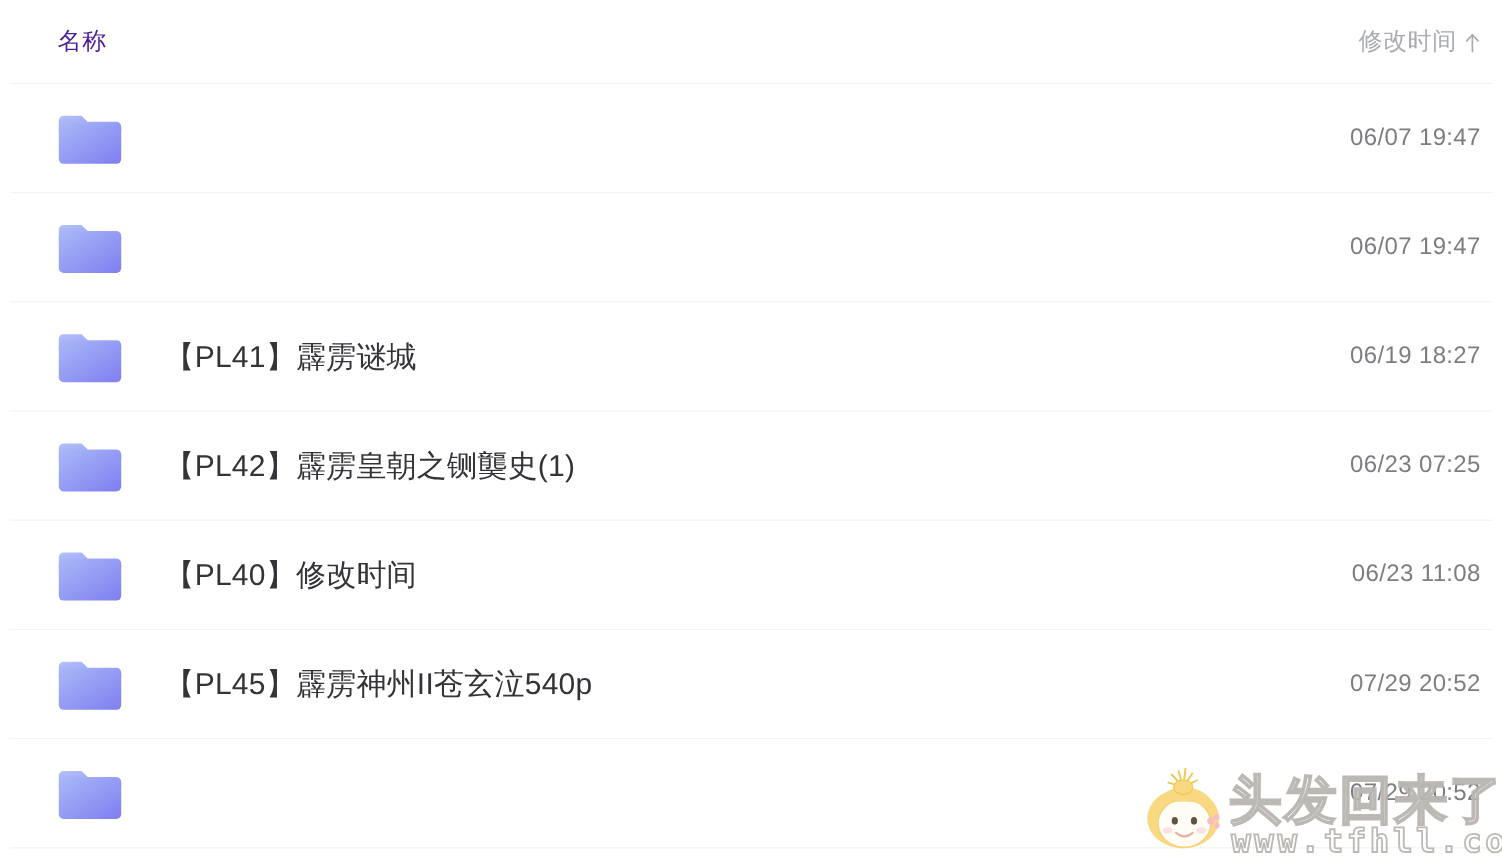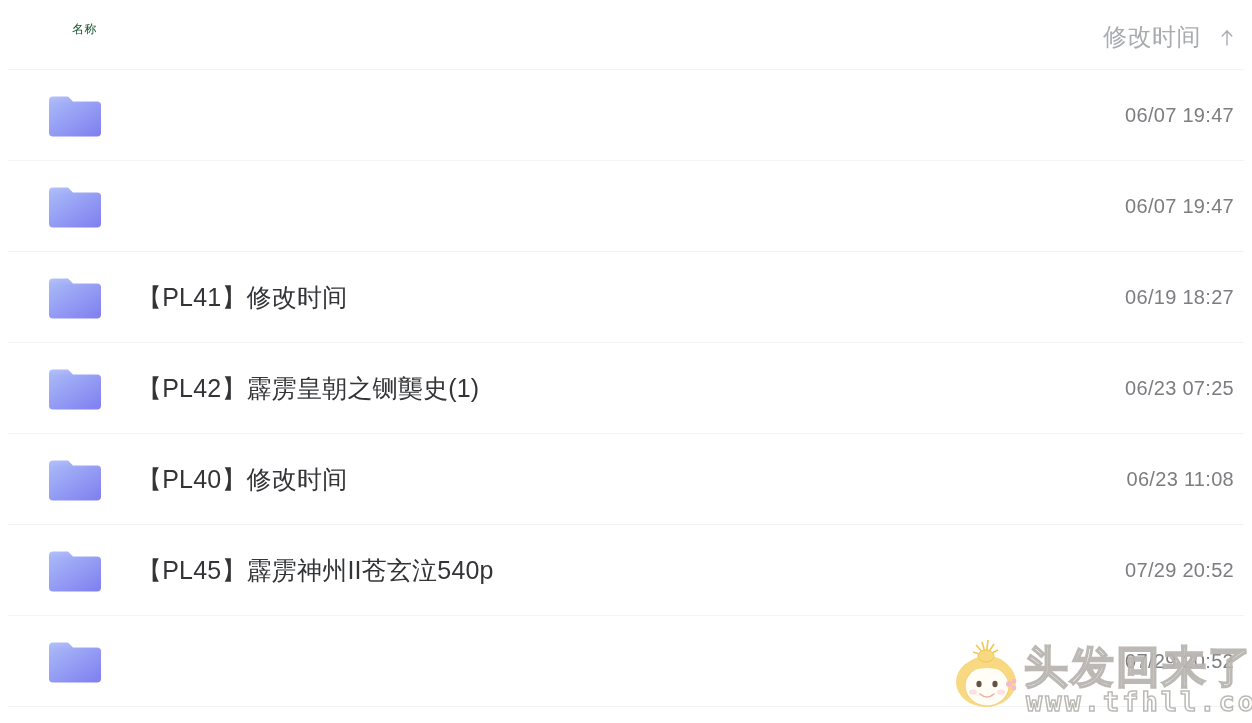--- a/index.html
+++ b/index.html
@@ -18,35 +18,34 @@
   
   .list-header {
     position: relative;
     height: 69px;
     box-sizing: border-box;
   }
   .list-header .col-name {
     position: absolute;
     left: 48px;
     top: 21px;
-    font-size: 12px;
-    color: #14532d;
+    font-size: 20px;
+    color: #4c1d95;
     letter-spacing: 0.5px;
-    margin-left: 24px;
   }
   .list-header .col-time {
     position: absolute;
     right: 18px;
     top: 21px;
-    font-size: 24px;
+    font-size: 20px;
     color: #a9abb0;
     letter-spacing: 0.5px;
     display: flex;
     align-items: center;
-    gap: 19px;
+    gap: 6px;
   }
   .sort-arrow {
     display: inline-block;
     width: 14px;
     height: 18px;
     position: relative;
     top: 1px;
   }
   .sort-arrow svg { display: block; }
 
@@ -210,21 +209,21 @@
               </linearGradient>
               <linearGradient id="ft2" x1="0" y1="0" x2="1" y2="1">
                 <stop offset="0%" stop-color="#b3c2f9"></stop>
                 <stop offset="100%" stop-color="#8f90f2"></stop>
               </linearGradient>
             </defs>
             <path d="M1 8 a4 4 0 0 1 4 -4 h15 l5 5 h24 a4 4 0 0 1 4 4 v4 H1 z" fill="url(#ft2)"></path>
             <rect x="1" y="10" width="52" height="34" rx="4" fill="url(#fg2)"></rect>
           </svg>
         </span>
-        <span class="row-name">【PL41】修改时间</span>
+        <span class="row-name">【PL41】霹雳谜城</span>
         <span class="row-time">06/19 18:27</span>
       </div>
     </div>
     <div class="sep"></div>
     <div class="row">
       <div class="row-inner">
         <span class="folder-icon">
           <svg viewBox="0 0 54 45" xmlns="http://www.w3.org/2000/svg">
             <defs>
               <linearGradient id="fg3" x1="0" y1="0" x2="1" y2="1">

